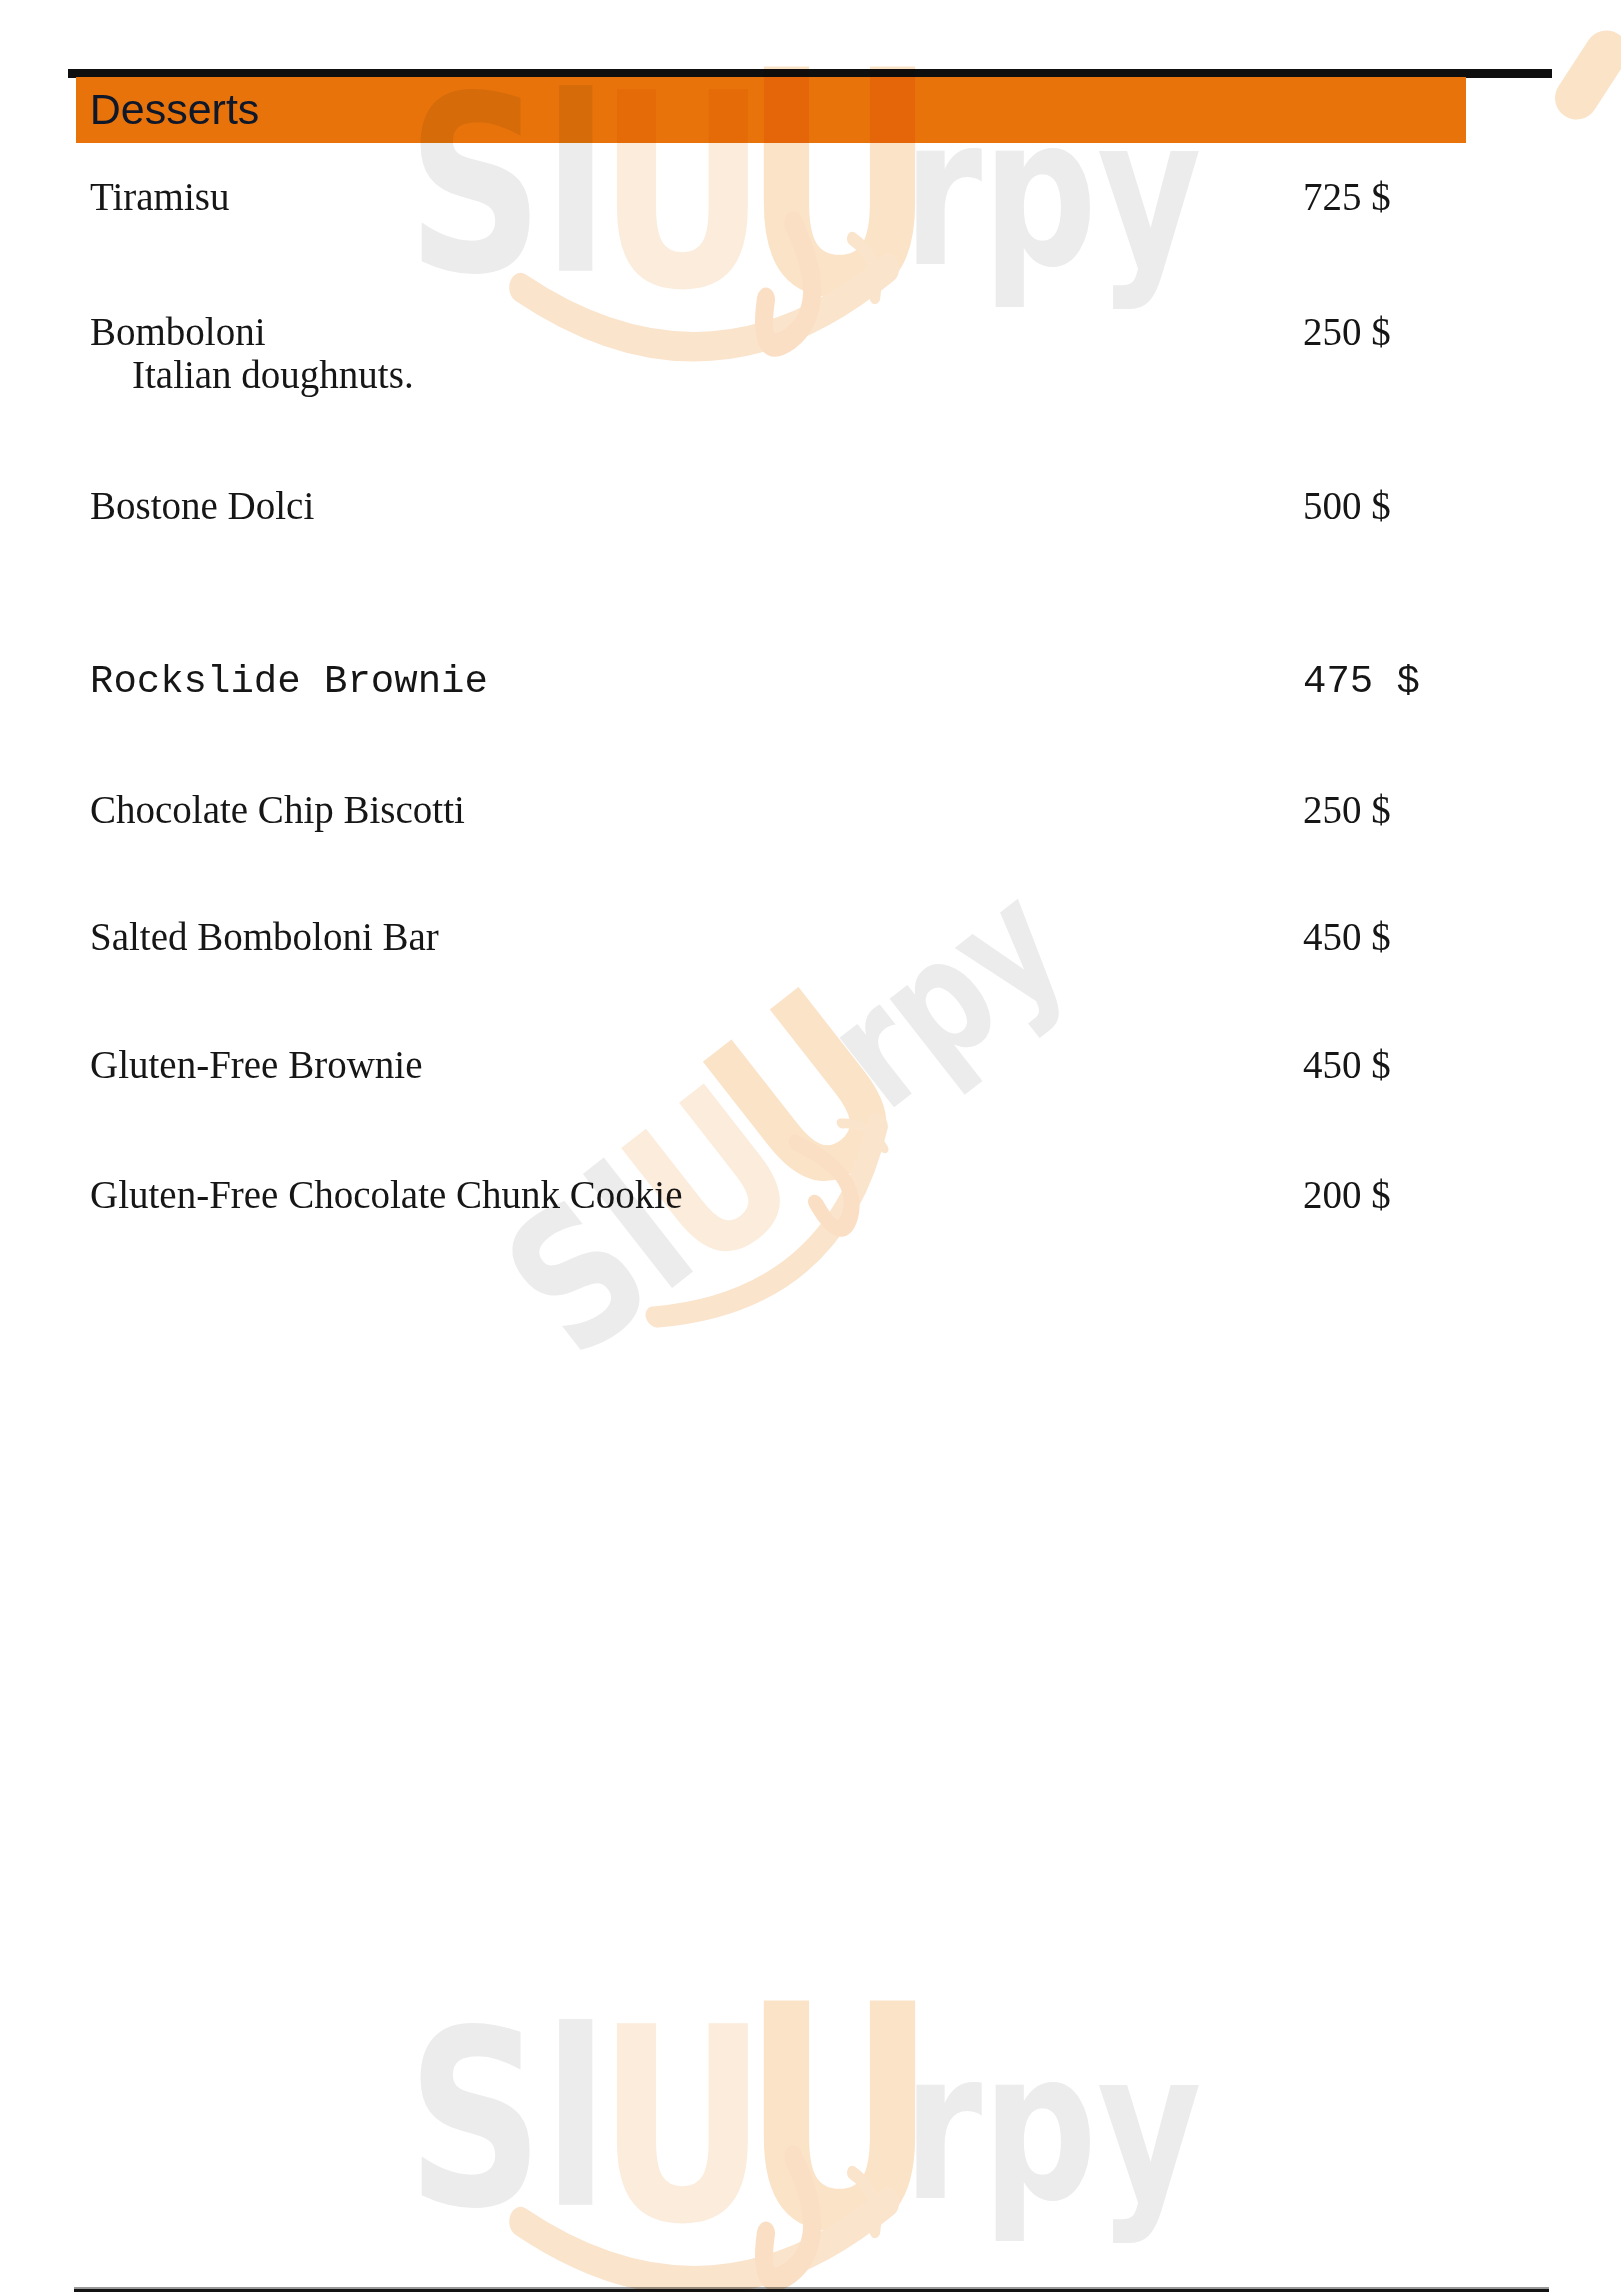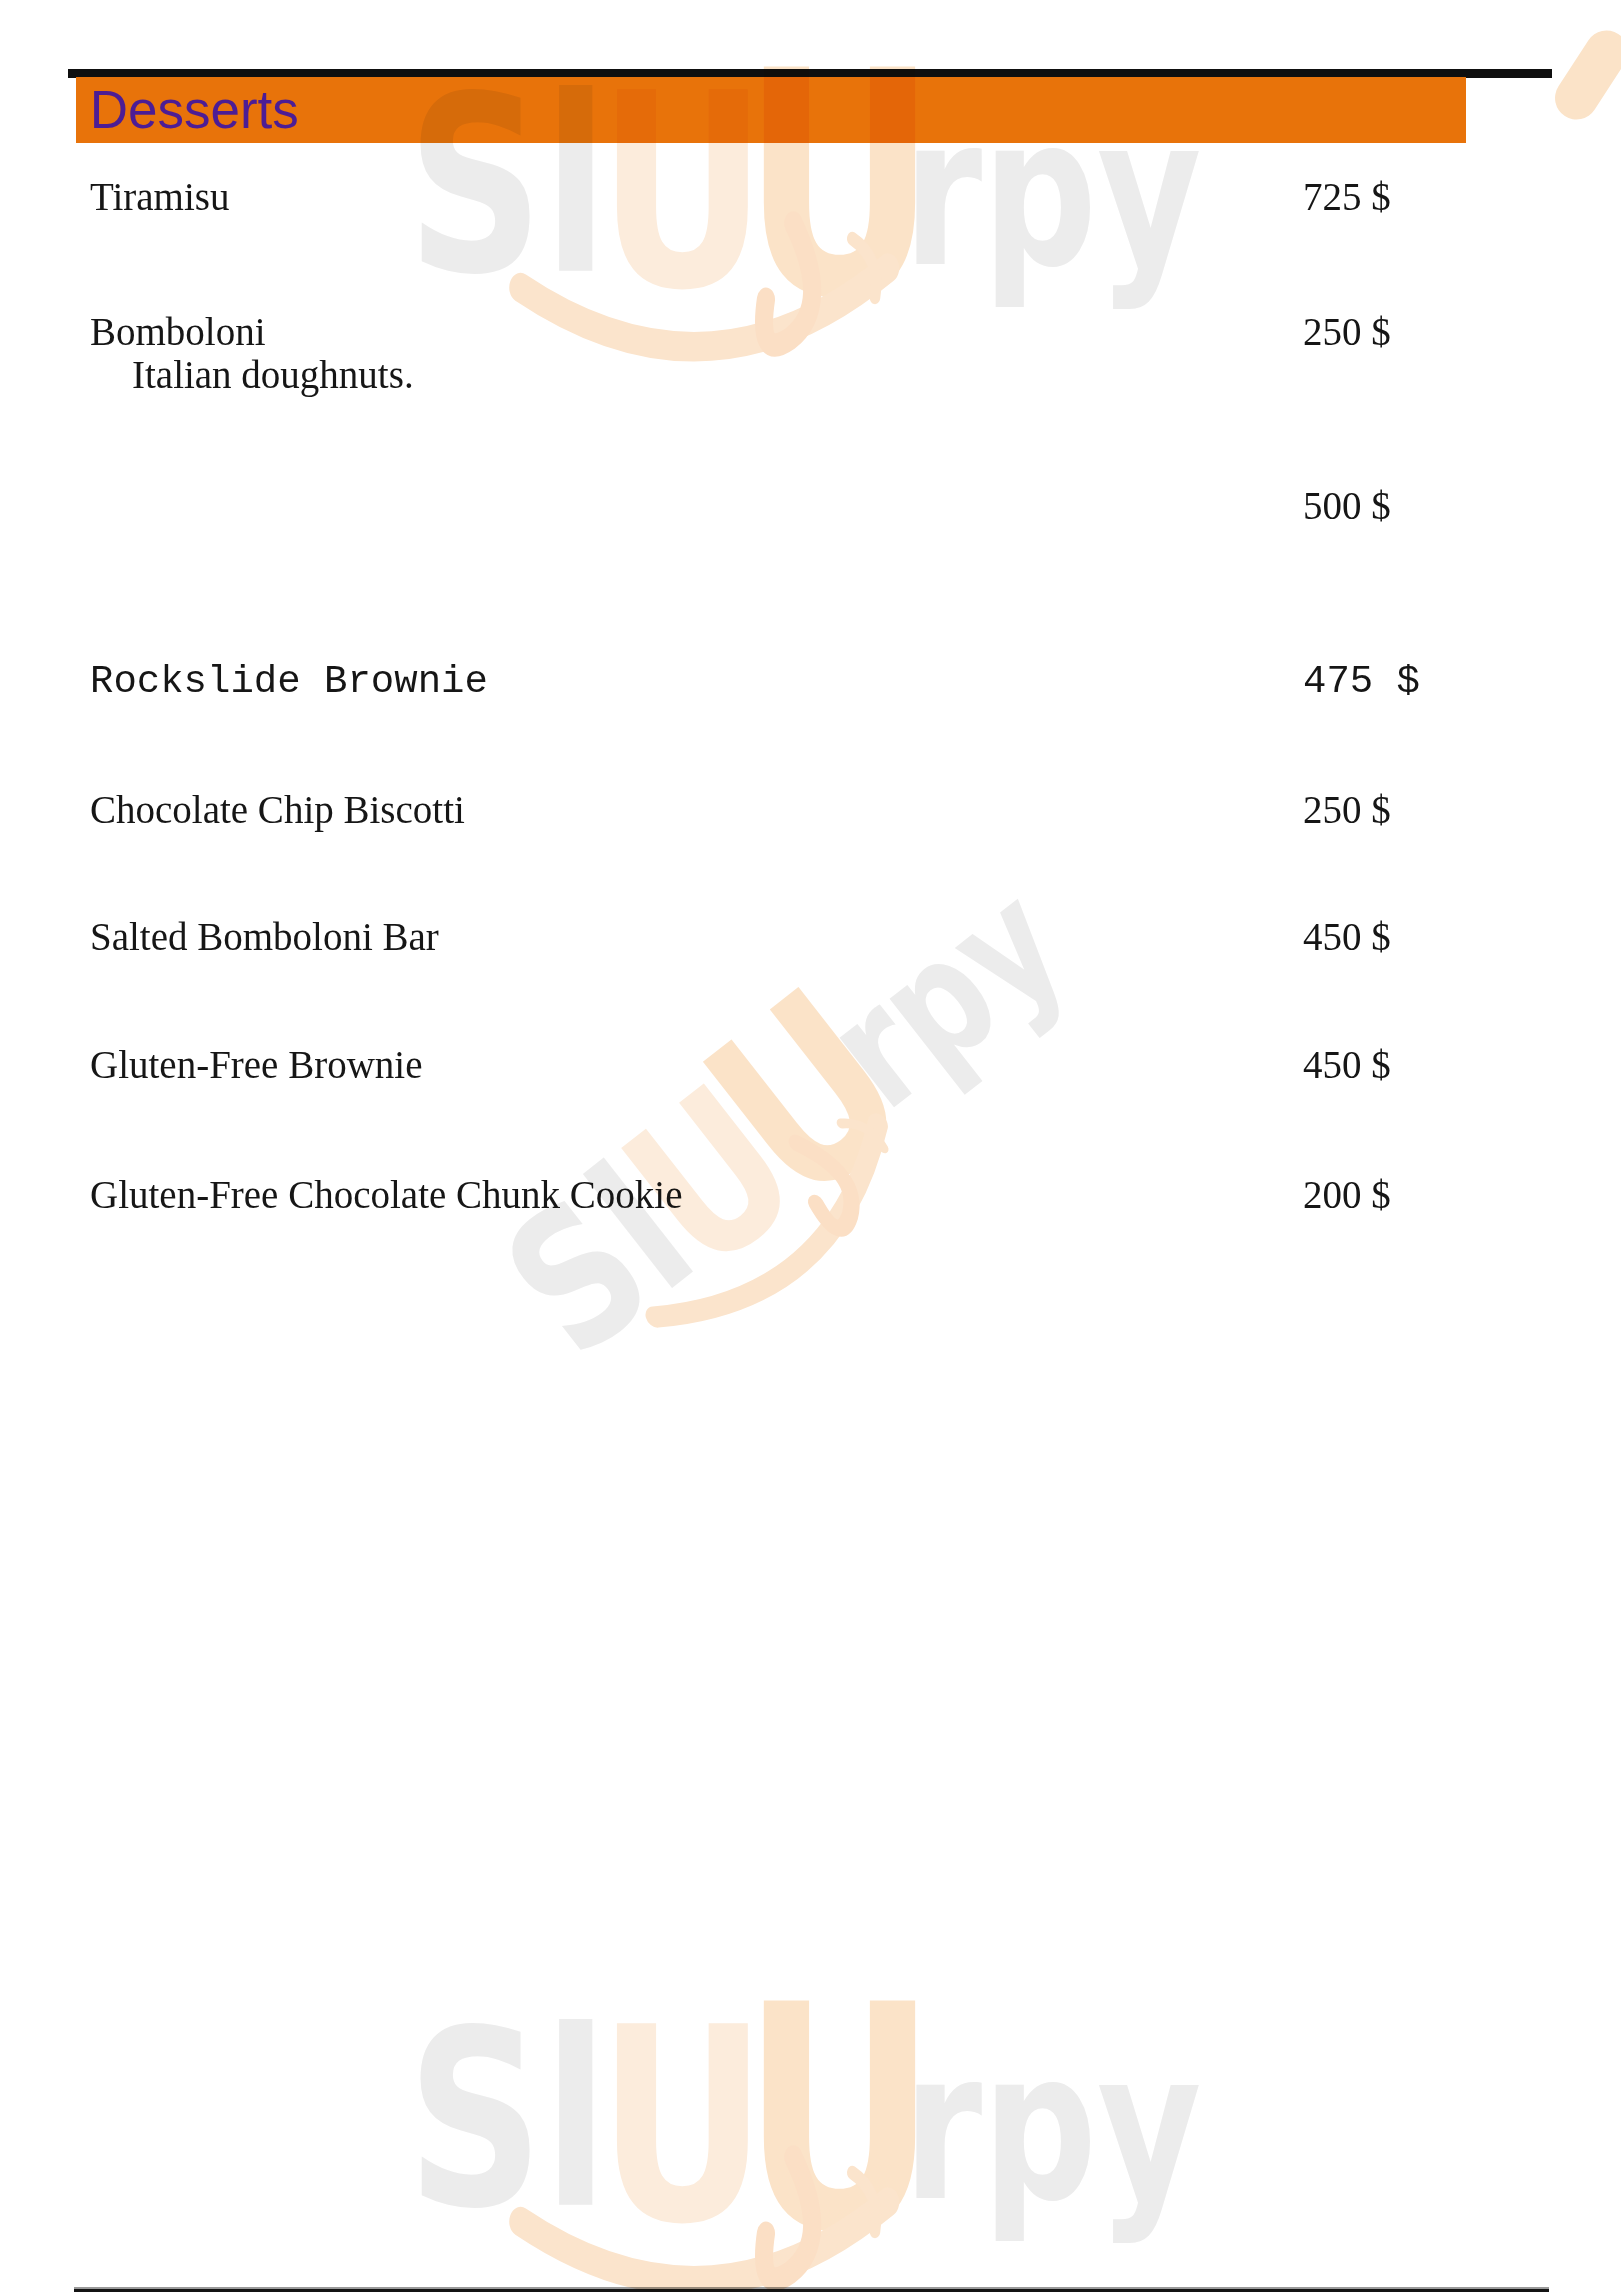--- a/index.html
+++ b/index.html
@@ -7,21 +7,21 @@
         font-family:"Liberation Serif", serif;color:#161616;}
 
   
   .top-rule{position:absolute;left:68px;top:69px;width:1484px;height:8.8px;background:#0f0f0f;}
   .bottom-rule{position:absolute;left:74px;top:2287px;width:1475px;height:7.8px;
                background:#141414;border-top:2px solid #9a9a9a;}
 
   
   .banner{position:absolute;left:76px;top:77px;width:1390px;height:66px;background:#E8730A;}
   .banner-title{position:absolute;left:13.7px;top:0;line-height:65px;font-family:"Liberation Sans", sans-serif;
-                font-size:53px;font-weight:400;color:#4c1d95;letter-spacing:0px;white-space:nowrap;}
+                font-size:43px;font-weight:400;color:#0f172a;letter-spacing:0px;white-space:nowrap;}
 
   
   .menu-row{position:absolute;left:90px;width:1441px;font-size:39px;line-height:43px;}
   .item-name{display:block;white-space:nowrap;}
   .item-desc{display:block;white-space:nowrap;margin-left:42px;}
   .item-price{position:absolute;left:1201px;top:0;white-space:nowrap;margin-left:12px;}
 
   
   .wm-layer{position:absolute;left:0;top:0;width:1621px;height:2293px;
             mix-blend-mode:multiply;pointer-events:none;}
@@ -67,20 +67,21 @@
       <div class="menu-row" style="top: 175px;">
         <span class="item-name">Tiramisu</span>
         <span class="item-price">725 $</span>
       </div>
       <div class="menu-row" style="top: 310px;">
         <span class="item-name">Bomboloni</span>
         <div class="item-desc">Italian doughnuts.</div>
         <span class="item-price">250 $</span>
       </div>
       <div class="menu-row" style="top: 484px;">
+        <span class="item-name">Bostone Dolci</span>
         <span class="item-price">500 $</span>
       </div>
       <div class="menu-row" style="top: 661px; font-family: Liberation Mono, monospace;">
         <span class="item-name">Rockslide Brownie</span>
         <span class="item-price">475 $</span>
       </div>
       <div class="menu-row" style="top: 788px;">
         <span class="item-name">Chocolate Chip Biscotti</span>
         <span class="item-price">250 $</span>
       </div>

